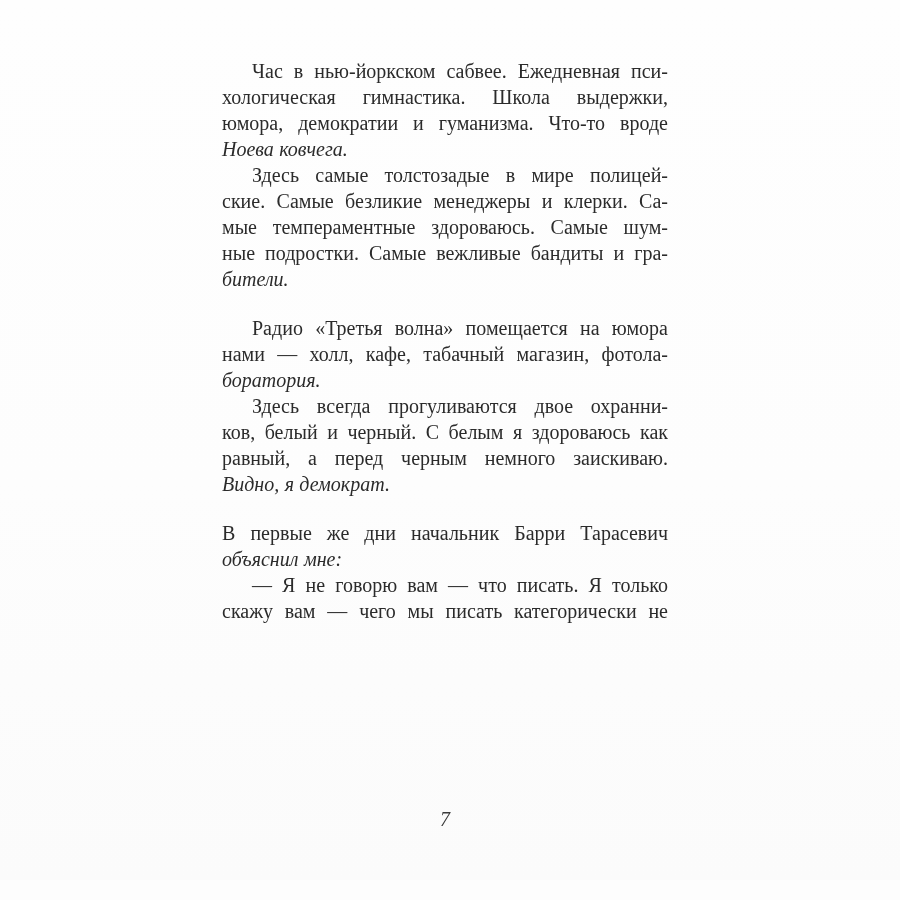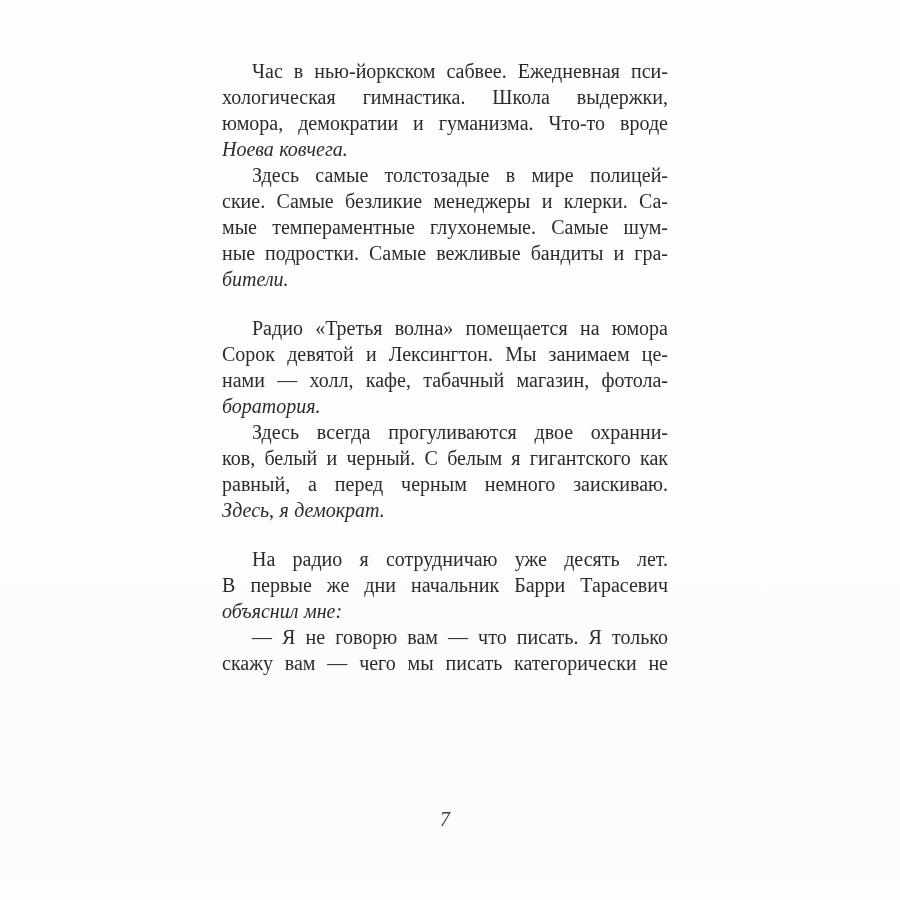--- a/index.html
+++ b/index.html
@@ -67,38 +67,36 @@
   <div class="text-column">
       <div class="paragraph">
         <div class="line indent">Час в нью-йоркском сабвее. Ежедневная пси-</div>
         <div class="line">хологическая гимнастика. Школа выдержки,</div>
         <div class="line">юмора, демократии и гуманизма. Что-то вроде</div>
         <div class="line no-stretch">Ноева ковчега.</div>
       </div>
       <div class="paragraph">
         <div class="line indent">Здесь самые толстозадые в мире полицей-</div>
         <div class="line">ские. Самые безликие менеджеры и клерки. Са-</div>
-        <div class="line">мые темпераментные глухонемые. Самые шум-</div>
+        <div class="line">мые темпераментные здороваюсь. Самые шум-</div>
         <div class="line">ные подростки. Самые вежливые бандиты и гра-</div>
         <div class="line no-stretch">бители.</div>
       </div>
       <div class="paragraph break-before">
         <div class="line indent">Радио «Третья волна» помещается на юмора</div>
-        <div class="line">Сорок девятой и Лексингтон. Мы занимаем це-</div>
         <div class="line">нами — холл, кафе, табачный магазин, фотола-</div>
         <div class="line no-stretch">боратория.</div>
       </div>
       <div class="paragraph">
         <div class="line indent">Здесь всегда прогуливаются двое охранни-</div>
-        <div class="line">ков, белый и черный. С белым я гигантского как</div>
+        <div class="line">ков, белый и черный. С белым я здороваюсь как</div>
         <div class="line">равный, а перед черным немного заискиваю.</div>
-        <div class="line no-stretch">Здесь, я демократ.</div>
+        <div class="line no-stretch">Видно, я демократ.</div>
       </div>
       <div class="paragraph break-before">
-        <div class="line indent">На радио я сотрудничаю уже десять лет.</div>
         <div class="line">В первые же дни начальник Барри Тарасевич</div>
         <div class="line no-stretch">объяснил мне:</div>
       </div>
       <div class="paragraph">
         <div class="line indent">— Я не говорю вам — что писать. Я только</div>
         <div class="line">скажу вам — чего мы писать категорически не</div>
       </div>
     </div>
   <div class="page-number">7</div>
 </div>

